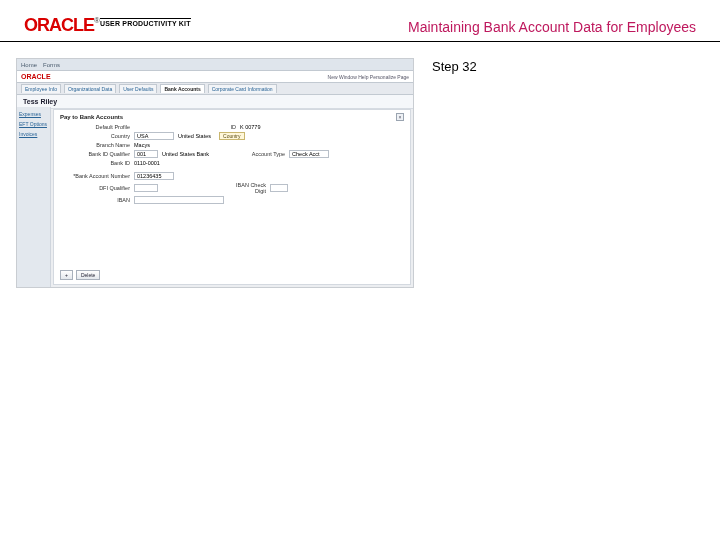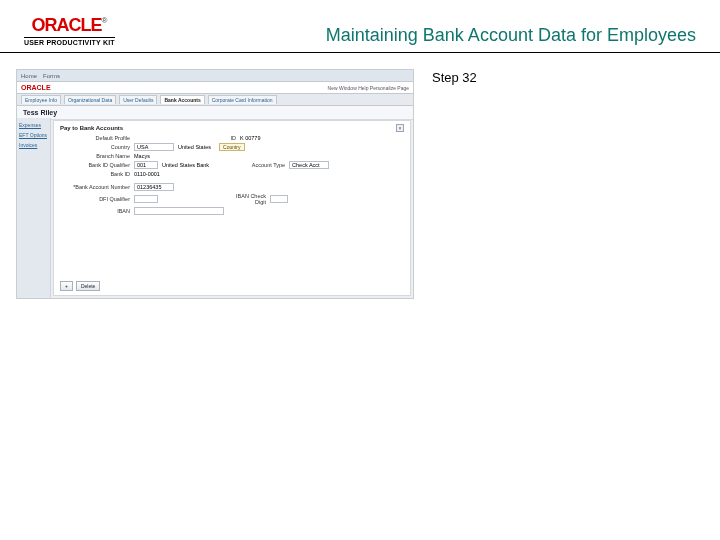--- a/index.html
+++ b/index.html
@@ -13,22 +13,22 @@
     overflow: hidden;
   }
   .header {
     padding: 16px 24px 6px 24px;
     display: flex;
     justify-content: space-between;
     align-items: flex-end;
   }
   .logo-block {
     display: flex;
-    flex-direction: column;
-    align-items: center;
+    flex-direction: row;
+    align-items: flex-start;
   }
   .oracle-logo {
     font-family: Arial, sans-serif;
     font-weight: bold;
     color: #d90000;
     font-size: 18px;
     letter-spacing: -1px;
     line-height: 1;
   }
   .reg {
@@ -38,23 +38,23 @@
   }
   .upk {
     border-top: 1px solid #000;
     margin-top: 2px;
     padding-top: 1px;
     font-size: 7px;
     font-weight: bold;
     letter-spacing: 0.2px;
   }
   .page-title {
-    font-size: 18px;
+    font-size: 14px;
     font-weight: normal;
-    color: #0f766e;
+    color: #be185d;
   }
   .divider {
     border: none;
     border-top: 1px solid #000;
     margin: 0 0 0 0;
   }
   .content {
     display: flex;
     padding: 16px;
     gap: 18px;

